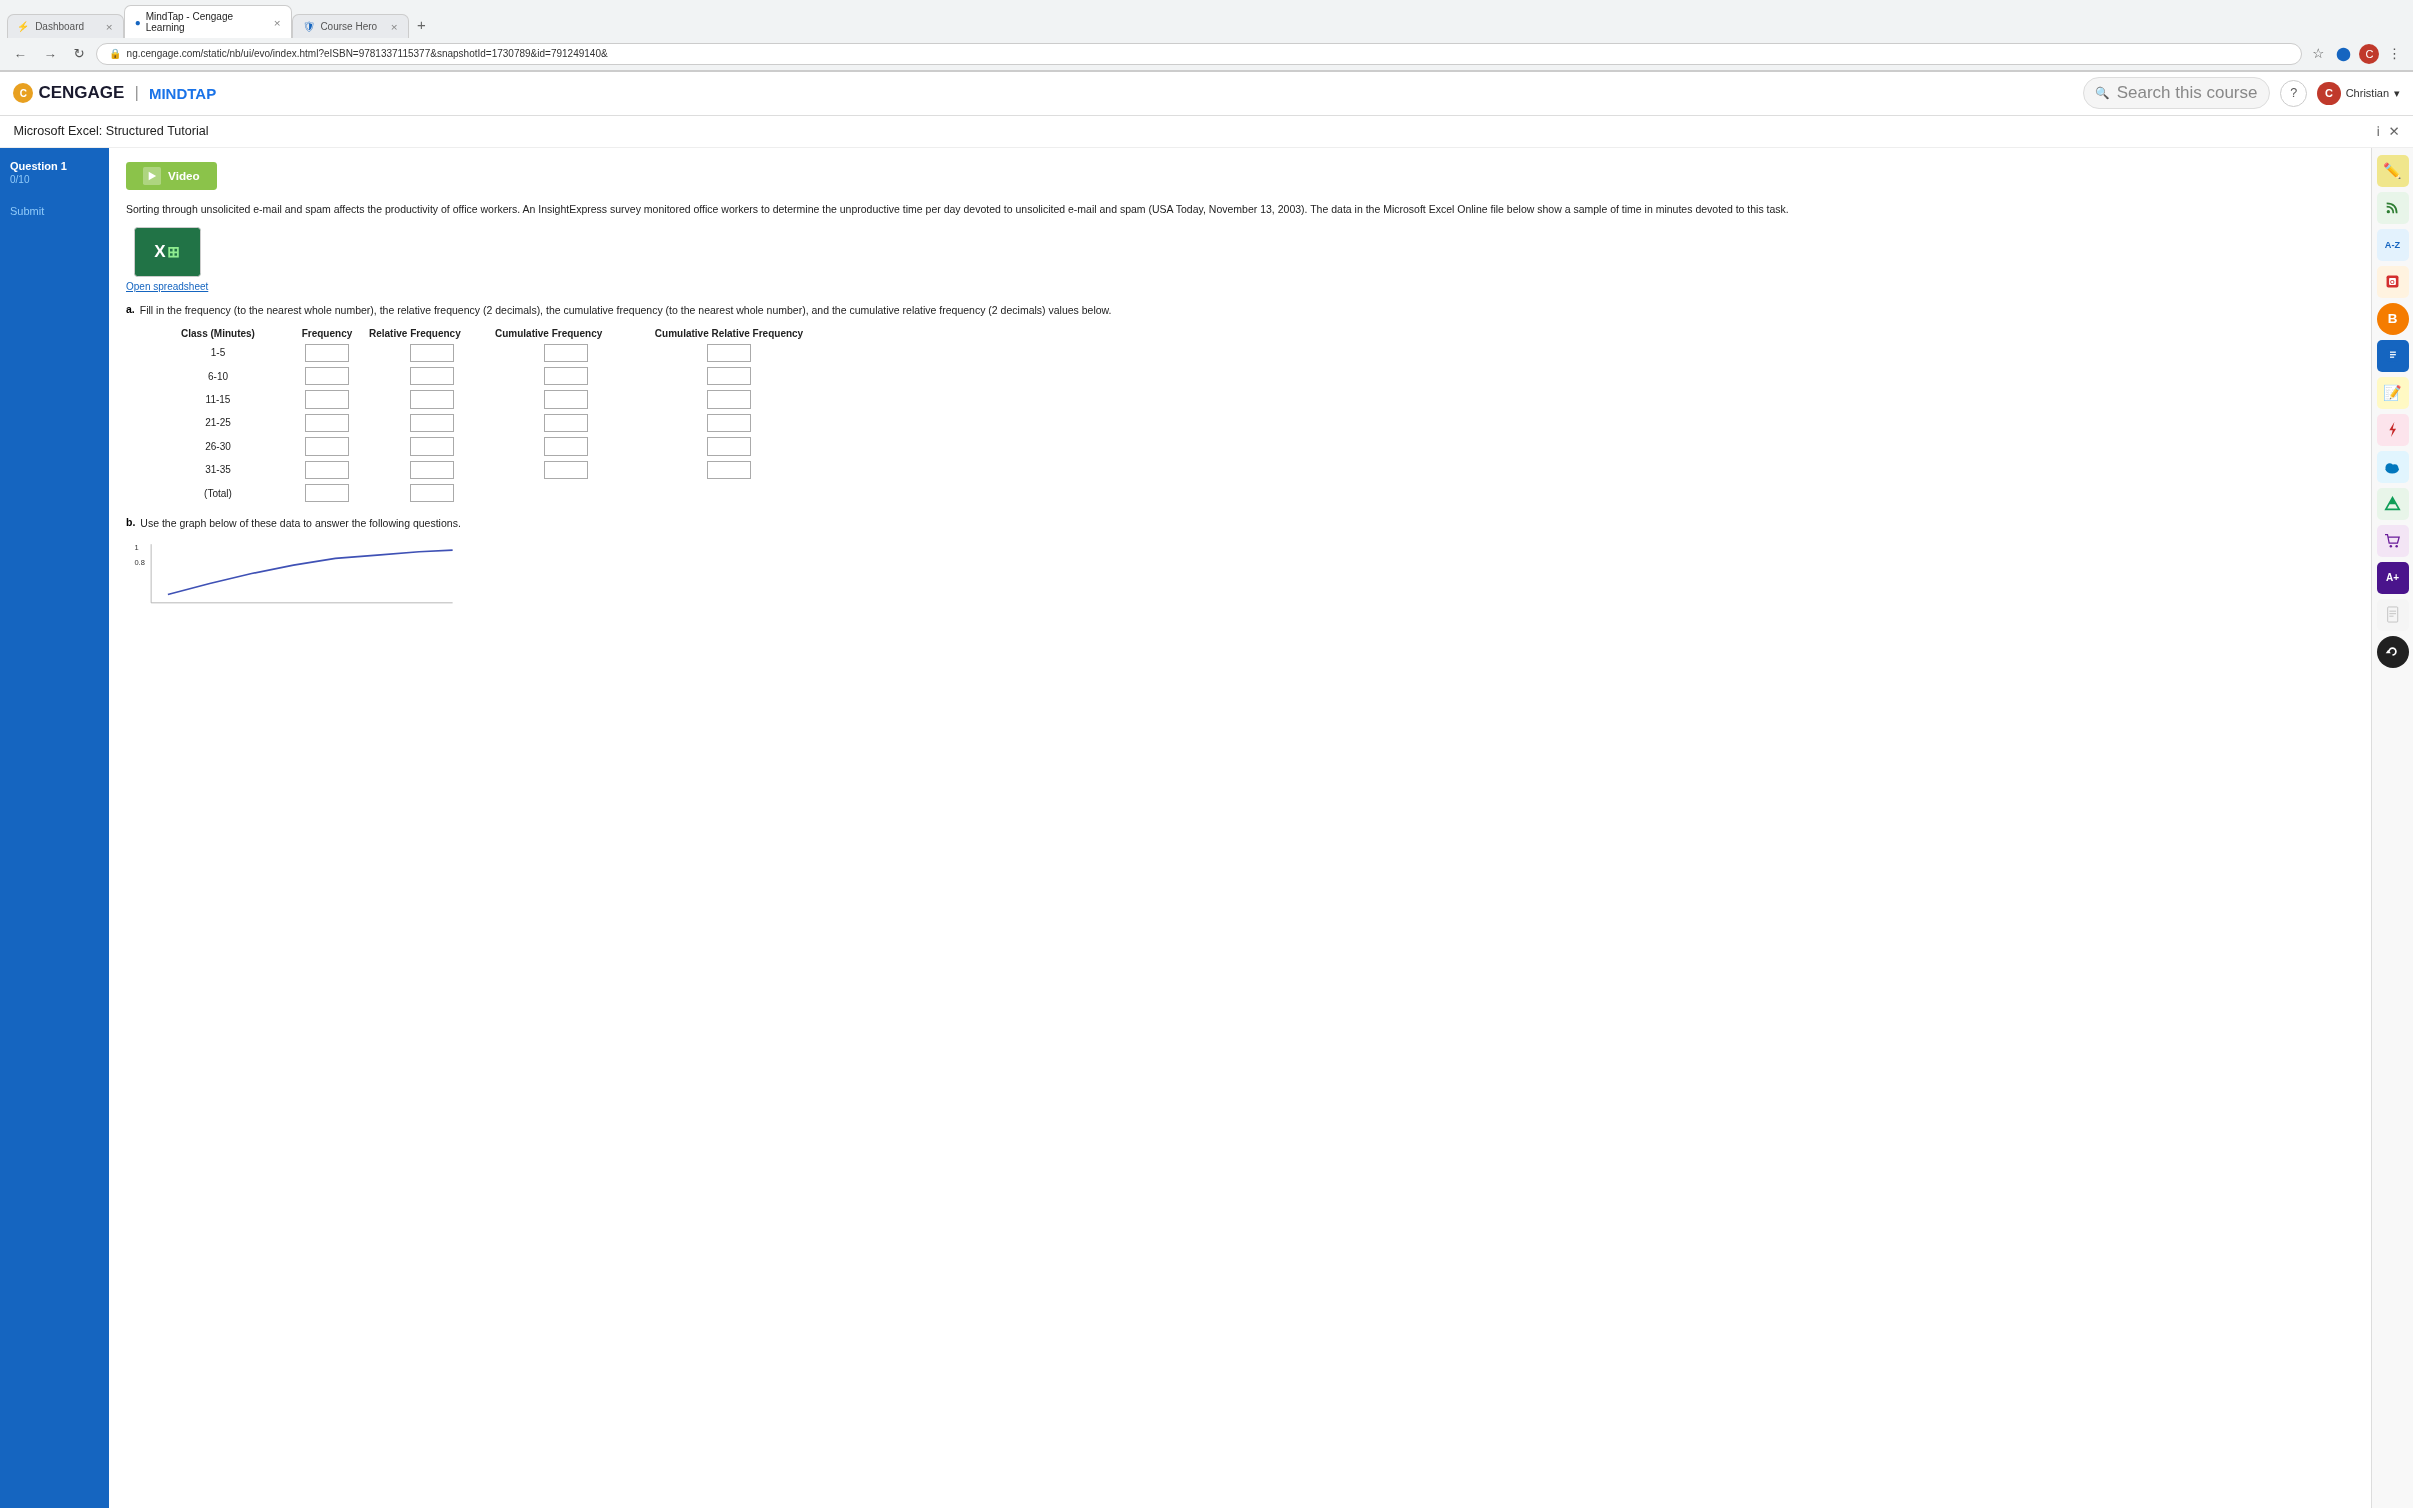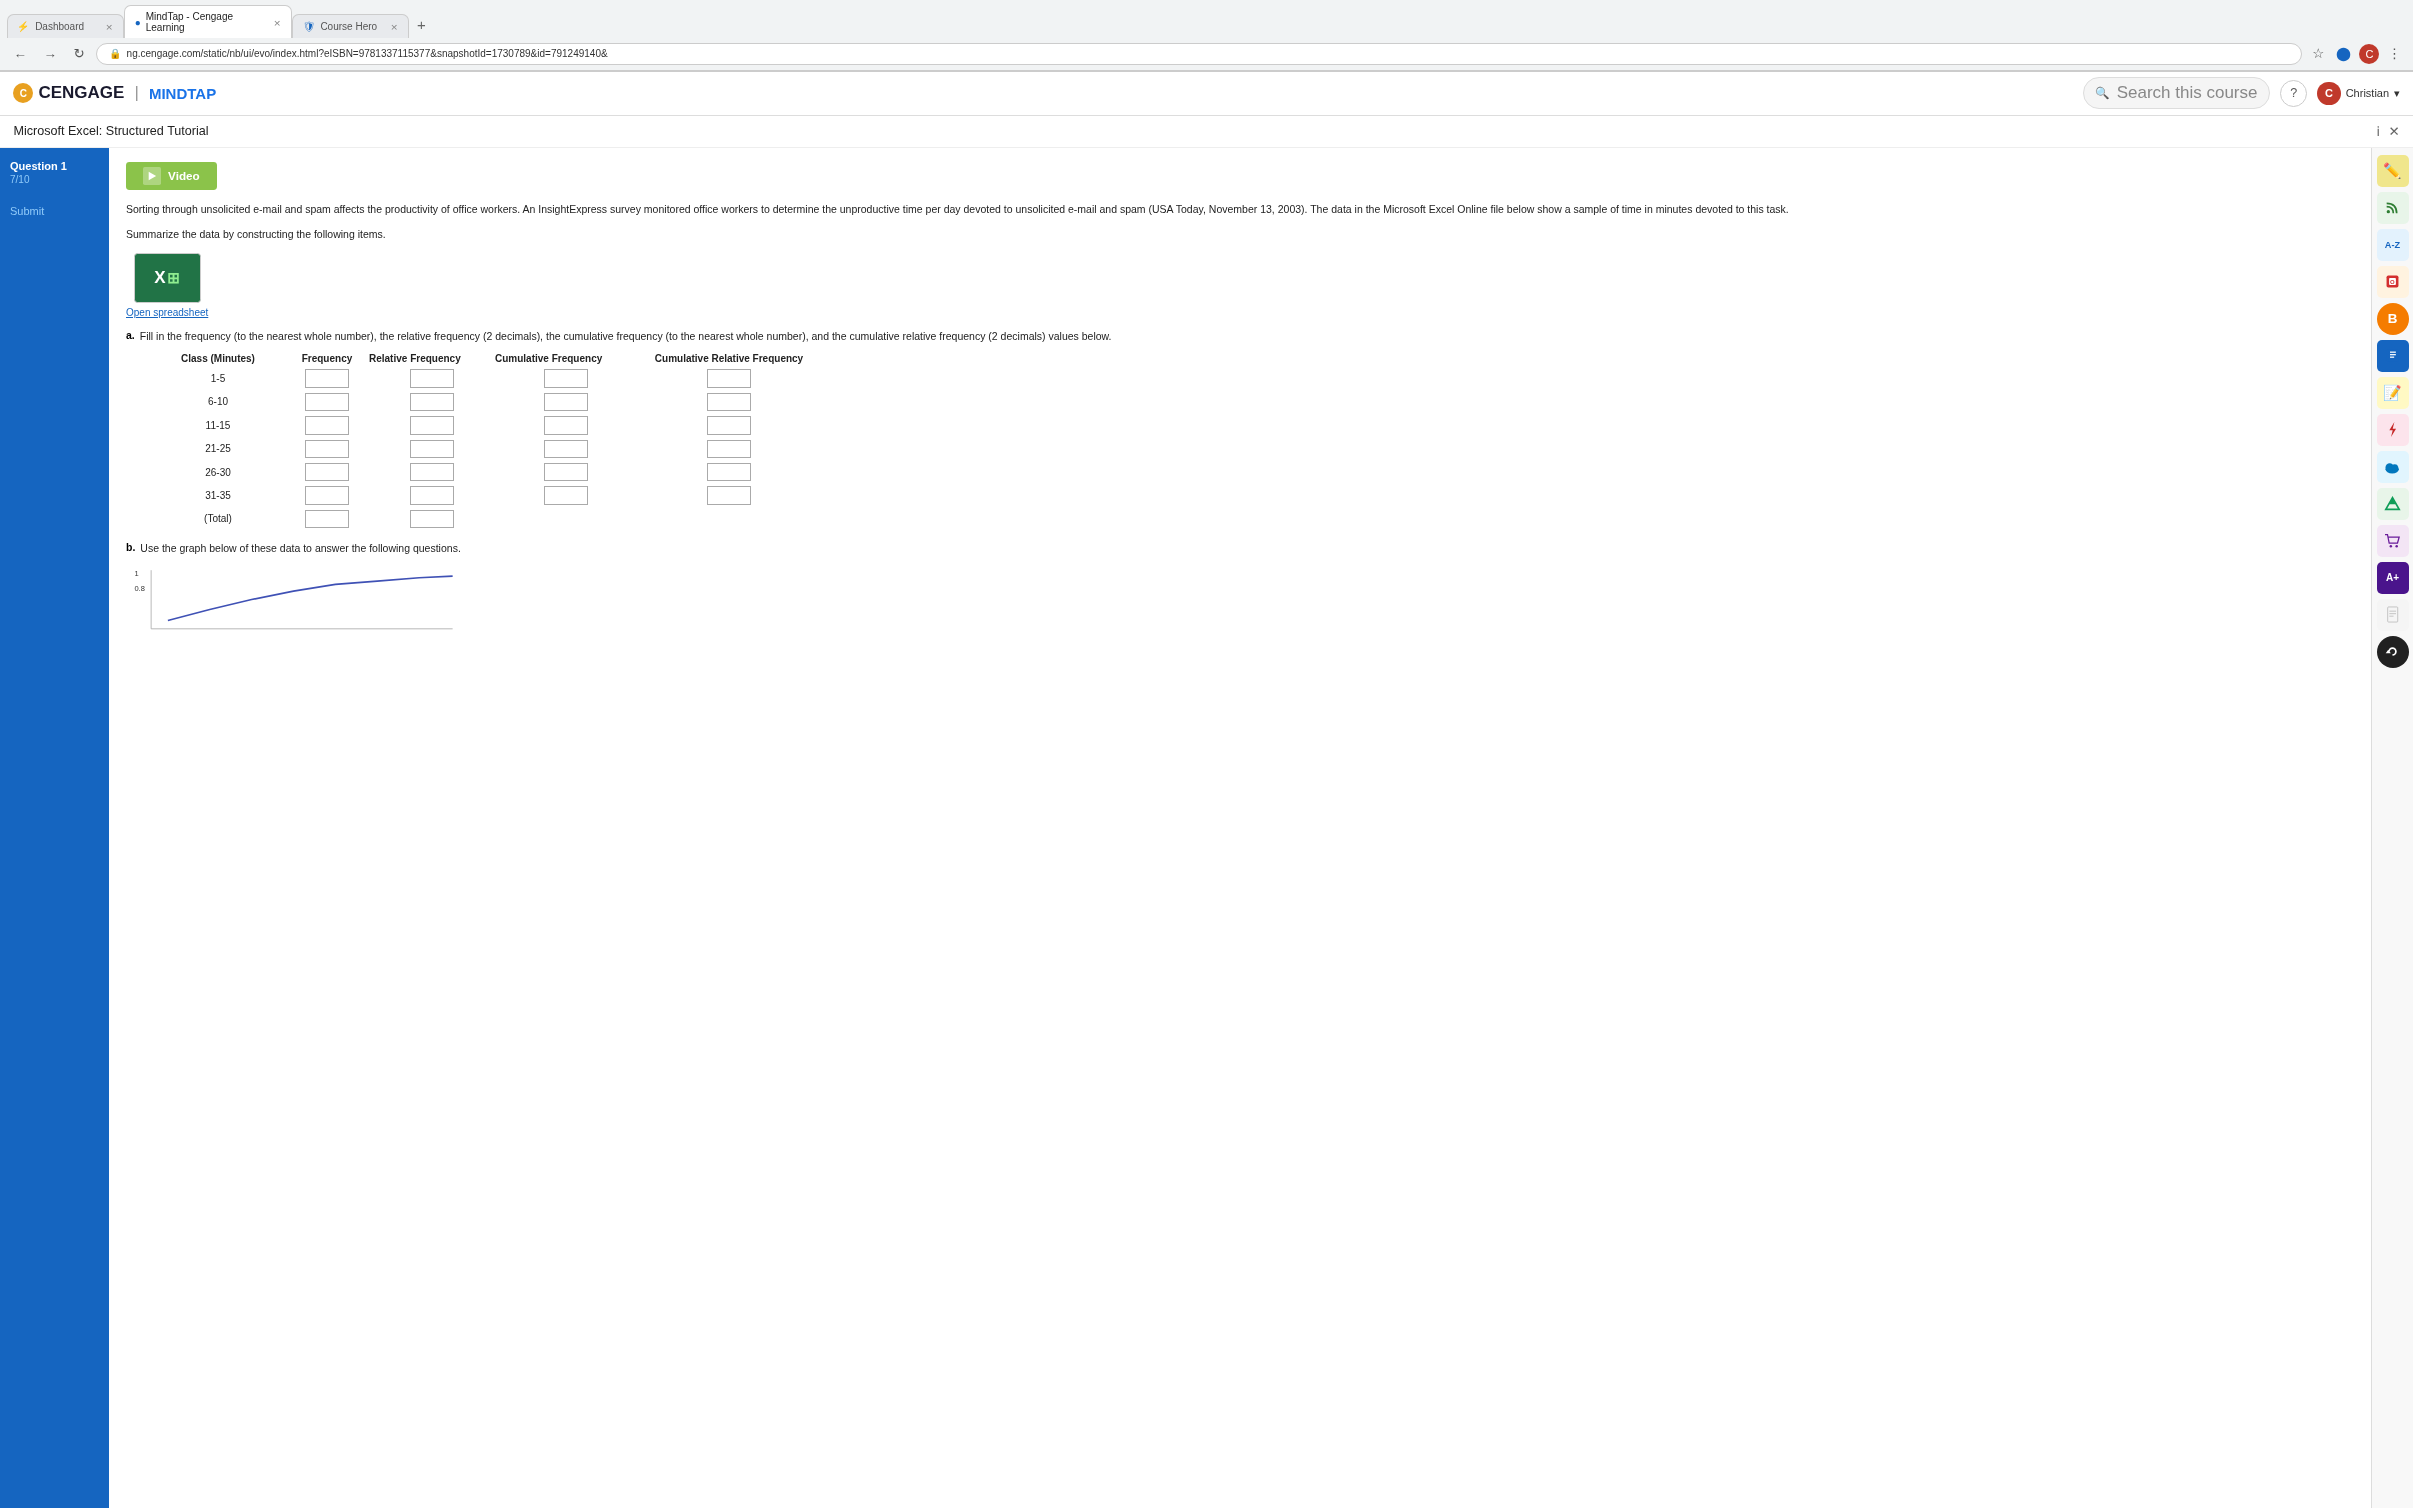--- a/index.html
+++ b/index.html
@@ -161,40 +161,39 @@
     <button class="title-action-btn">ℹ</button>
     <button class="title-action-btn">✕</button>
   </div>
 </div>
 
 <div class="main-layout">
 
   <div class="left-sidebar">
     <div class="question-section">
       <div class="question-label">Question 1</div>
-      <div class="question-score">7/10</div>
+      <div class="question-score">0/10</div>
     </div>
     <button class="submit-btn">Submit</button>
   </div>
 
   <div class="content-area">
 
     
     <div class="video-banner">
       <div class="video-icon-box">
         <svg width="10" height="10" viewBox="0 0 12 12">
             <polygon points="2,1 11,6 2,11" fill="white"></polygon>
           </svg>
       </div>
       <span>Video</span>
     </div>
 
     
     <div class="content-text">Sorting through unsolicited e-mail and spam affects the productivity of office workers. An InsightExpress survey monitored office workers to determine the unproductive time per day devoted to unsolicited e-mail and spam (USA Today, November 13, 2003). The data in the Microsoft Excel Online file below show a sample of time in minutes devoted to this task.</div>
-    <div class="content-text">Summarize the data by constructing the following items.</div>
 
     
     <div class="spreadsheet-link">
       <div class="spreadsheet-icon">
         <span style="color:white; font-size:17px; font-weight:bold;">X</span>
         <span style="color:#90ee90; font-size:15px; margin-left:1.7px;">⊞</span>
       </div>
       <span class="spreadsheet-link-text">Open spreadsheet</span>
     </div>
 

